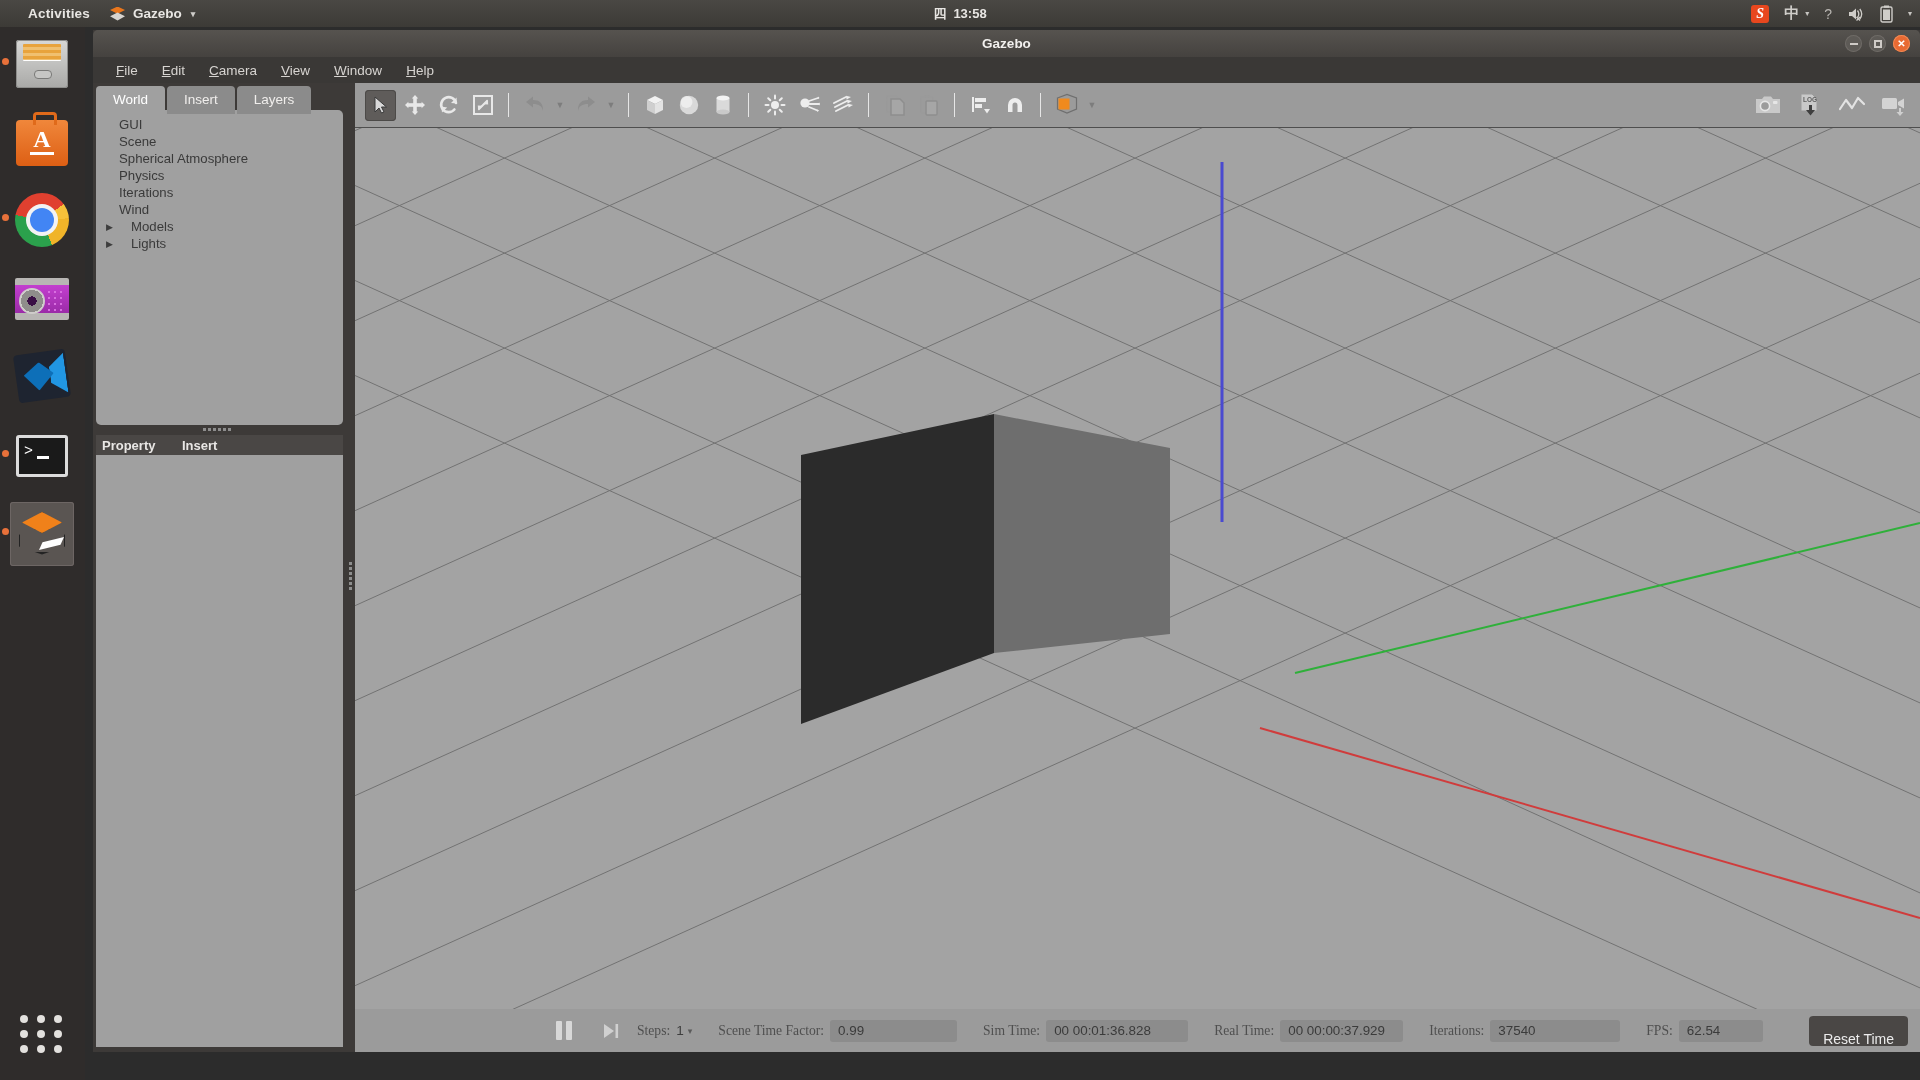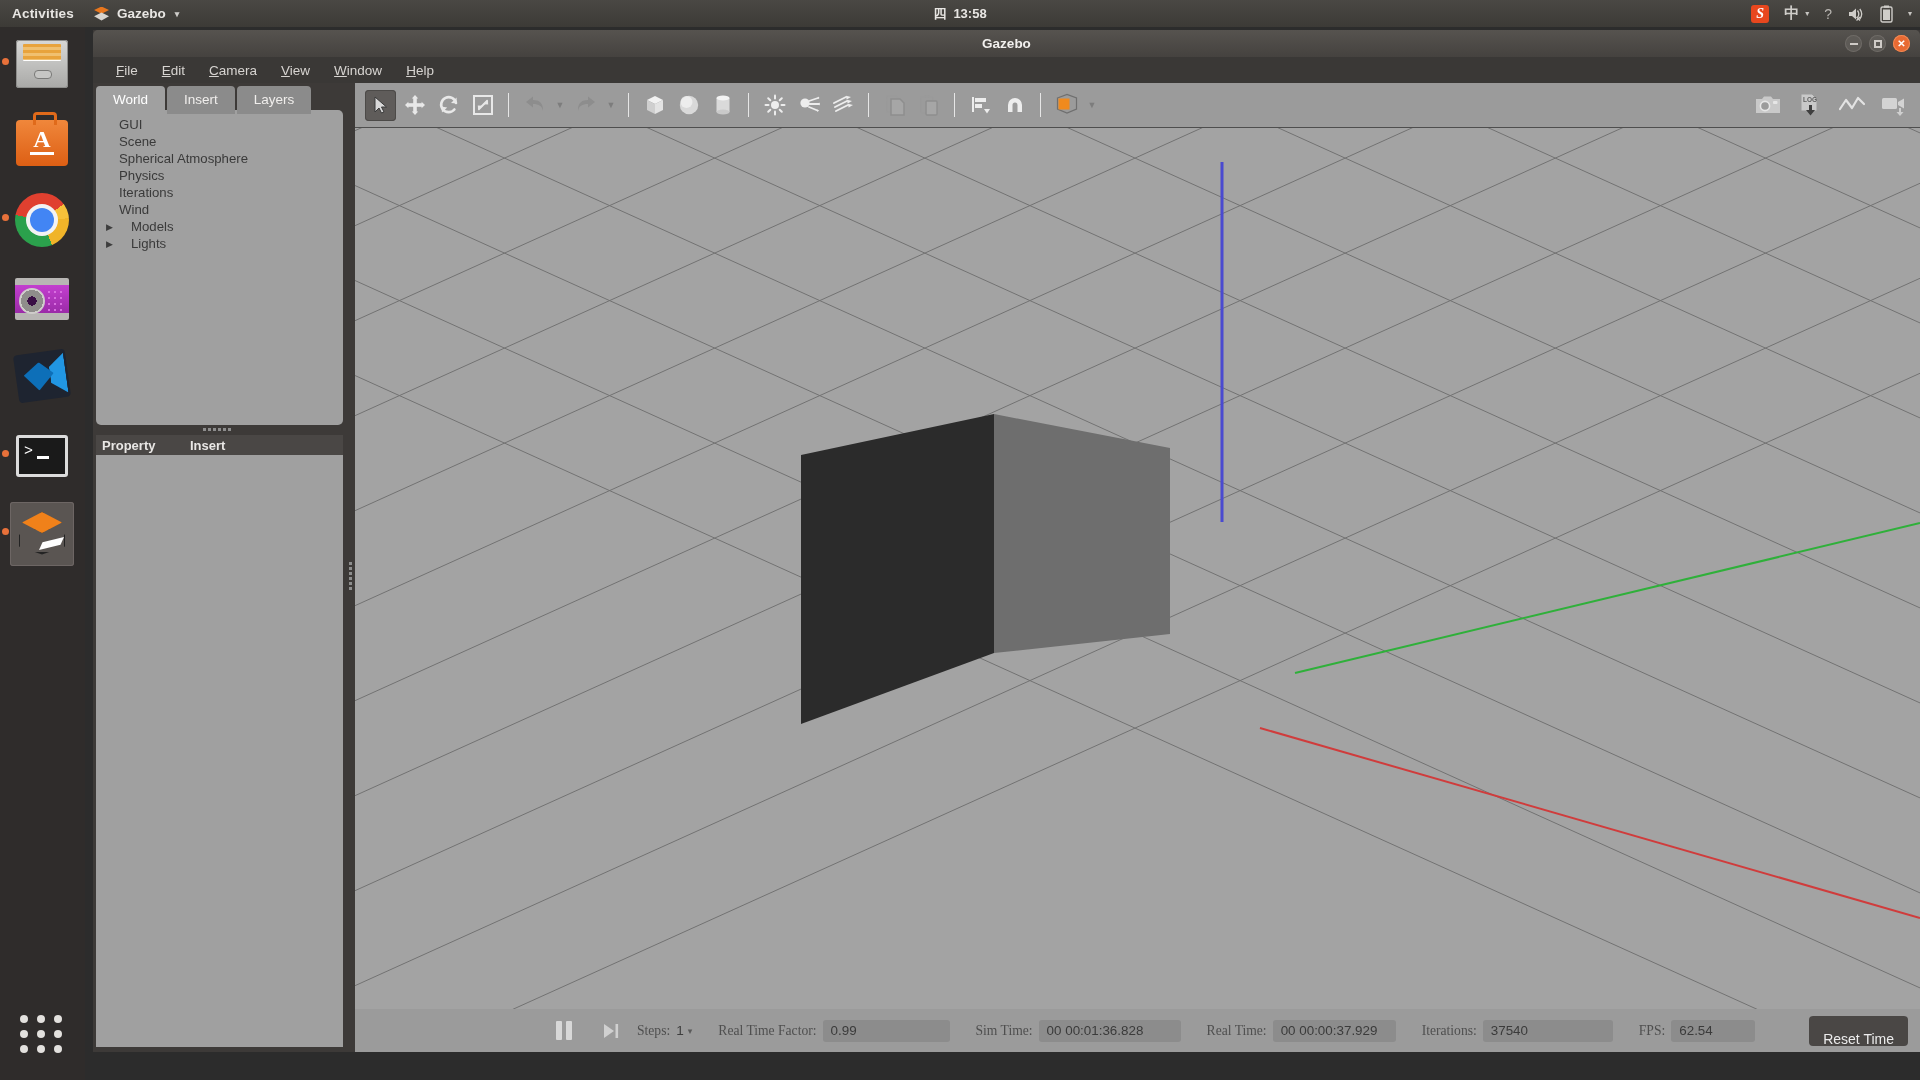--- a/index.html
+++ b/index.html
@@ -9,20 +9,21 @@
     background:#2c2c2c;
     -webkit-font-smoothing:antialiased;
   }
 
   
   #topbar{
     position:absolute; left:0; top:0; width:1920px; height:27px;
     background:linear-gradient(to bottom,#4a4844 0%,#3c3a36 100%);
     display:flex; align-items:center; color:#e8e6e3; font-size:13.5px;
     z-index:50;
+    padding-left:16px;
   }
   #topbar .activities{ padding:0 11px 0 12px; font-weight:bold; letter-spacing:.2px;}
   #topbar .appmenu{ display:flex; align-items:center; gap:7px; padding:0 8px; font-weight:bold;}
   .gz-mini{ width:17px;height:16px; position:relative; display:inline-block;}
   .gz-mini .top{ position:absolute; left:1px; top:1px; width:15px;height:8px;
      background:#e8761d; clip-path:polygon(50% 0,100% 45%,50% 92%,0 45%); }
   .gz-mini .bot{ position:absolute; left:1px; top:6px; width:15px;height:9px;
      background:#d8d4cf; clip-path:polygon(50% 10%,100% 52%,50% 100%,0 52%); }
   #topbar .caret{ font-size:9px; opacity:.85; margin-left:2px;}
   #topbar .clock{
@@ -140,21 +141,21 @@
   .tnode{ display:flex; align-items:center; height:17px; padding-left:10px;
      color:#3a3a3a; font-size:13.2px;}
   .tnode .arw{ width:13px; color:#3d3d3d; font-size:9px; }
   .tnode .lbl{ margin-left:12px; }
   .tnode.child .lbl{ margin-left:13px; }
   #grip{ position:absolute; left:110px; top:345px; display:flex; gap:2px;}
   #grip i{ width:3px;height:3px; background:#8d8d8d; display:block;}
   #proptable{ position:absolute; left:3px; top:352px; width:247px; height:612px;
      background:#a0a0a0;}
   #prophead{ display:flex; height:20px; background:#4a4745; align-items:center;
-     color:#e9e7e5; font-size:13px; font-weight:bold;gap:8px;}
+     color:#e9e7e5; font-size:13px; font-weight:bold;}
   #prophead .c1{ width:86px; padding-left:6px;}
   #prophead .c2{ }
 
   
   #splitter{ position:absolute; left:253px; top:0; width:9px; height:969px; background:#3d3a38;}
   #splitter .dots{ position:absolute; left:3px; top:479px; display:flex; flex-direction:column; gap:2px;}
   #splitter .dots i{ width:3px;height:3px;background:#8d8d8d;display:block;}
 
   
   #renderwrap{ position:absolute; left:262px; top:0; width:1565px; height:969px;
@@ -646,21 +647,21 @@
           <svg width="18" height="18" viewBox="0 0 18 18">
             <path d="M2 2 L12 9 L2 16 Z" fill="#d0d0d0"></path>
             <rect x="13.5" y="2" width="2.6" height="14" fill="#d0d0d0"></rect>
           </svg>
         </div>
         <span class="gap"></span>
         <span class="sb-lbl">Steps:</span>
         <span style="color:#3e3e3e;margin-right:4px;">1</span>
         <span style="font-size:9px;color:#5a5a5a;">▾</span>
         <span class="gap-lg"></span>
-        <span class="sb-lbl">Real Time Factor:</span>
+        <span class="sb-lbl">Scene Time Factor:</span>
         <span class="sb-val" style="width:127px">0.99</span>
         <span class="gap-lg"></span>
         <span class="sb-lbl">Sim Time:</span>
         <span class="sb-val" style="width:142px">00 00:01:36.828</span>
         <span class="gap-lg"></span>
         <span class="sb-lbl">Real Time:</span>
         <span class="sb-val" style="width:123px">00 00:00:37.929</span>
         <span class="gap-lg"></span>
         <span class="sb-lbl">Iterations:</span>
         <span class="sb-val" style="width:130px">37540</span>

